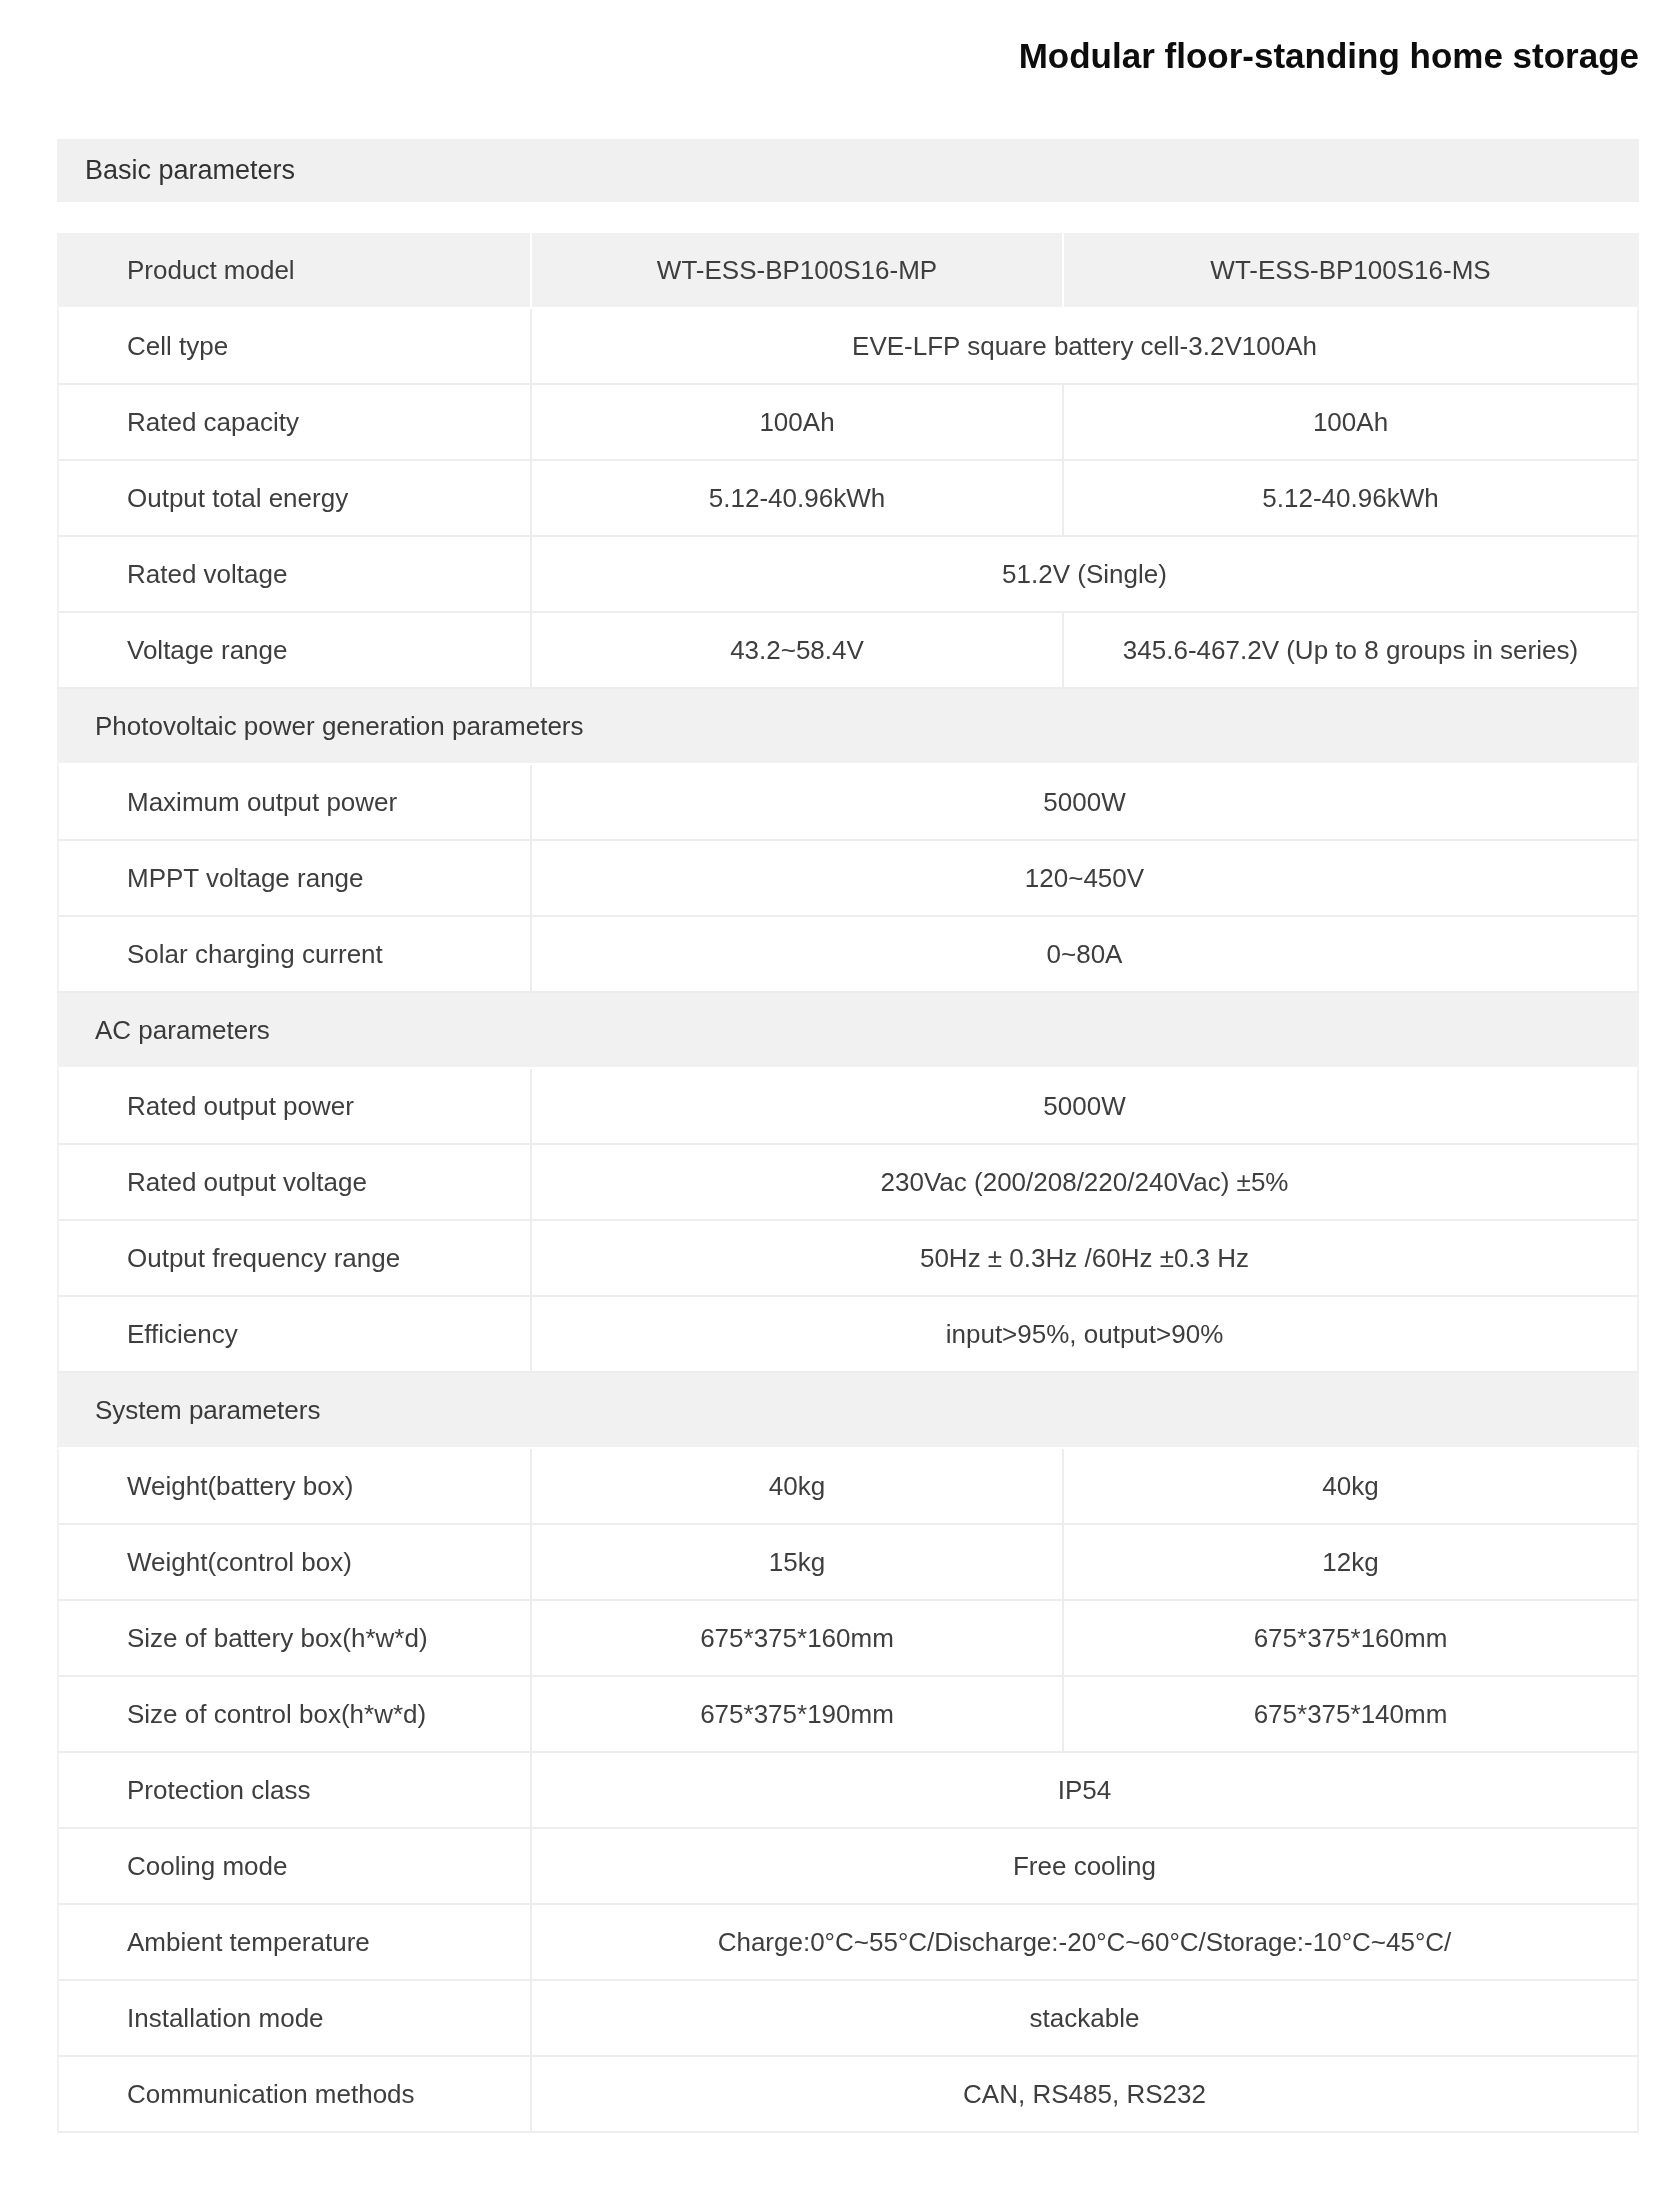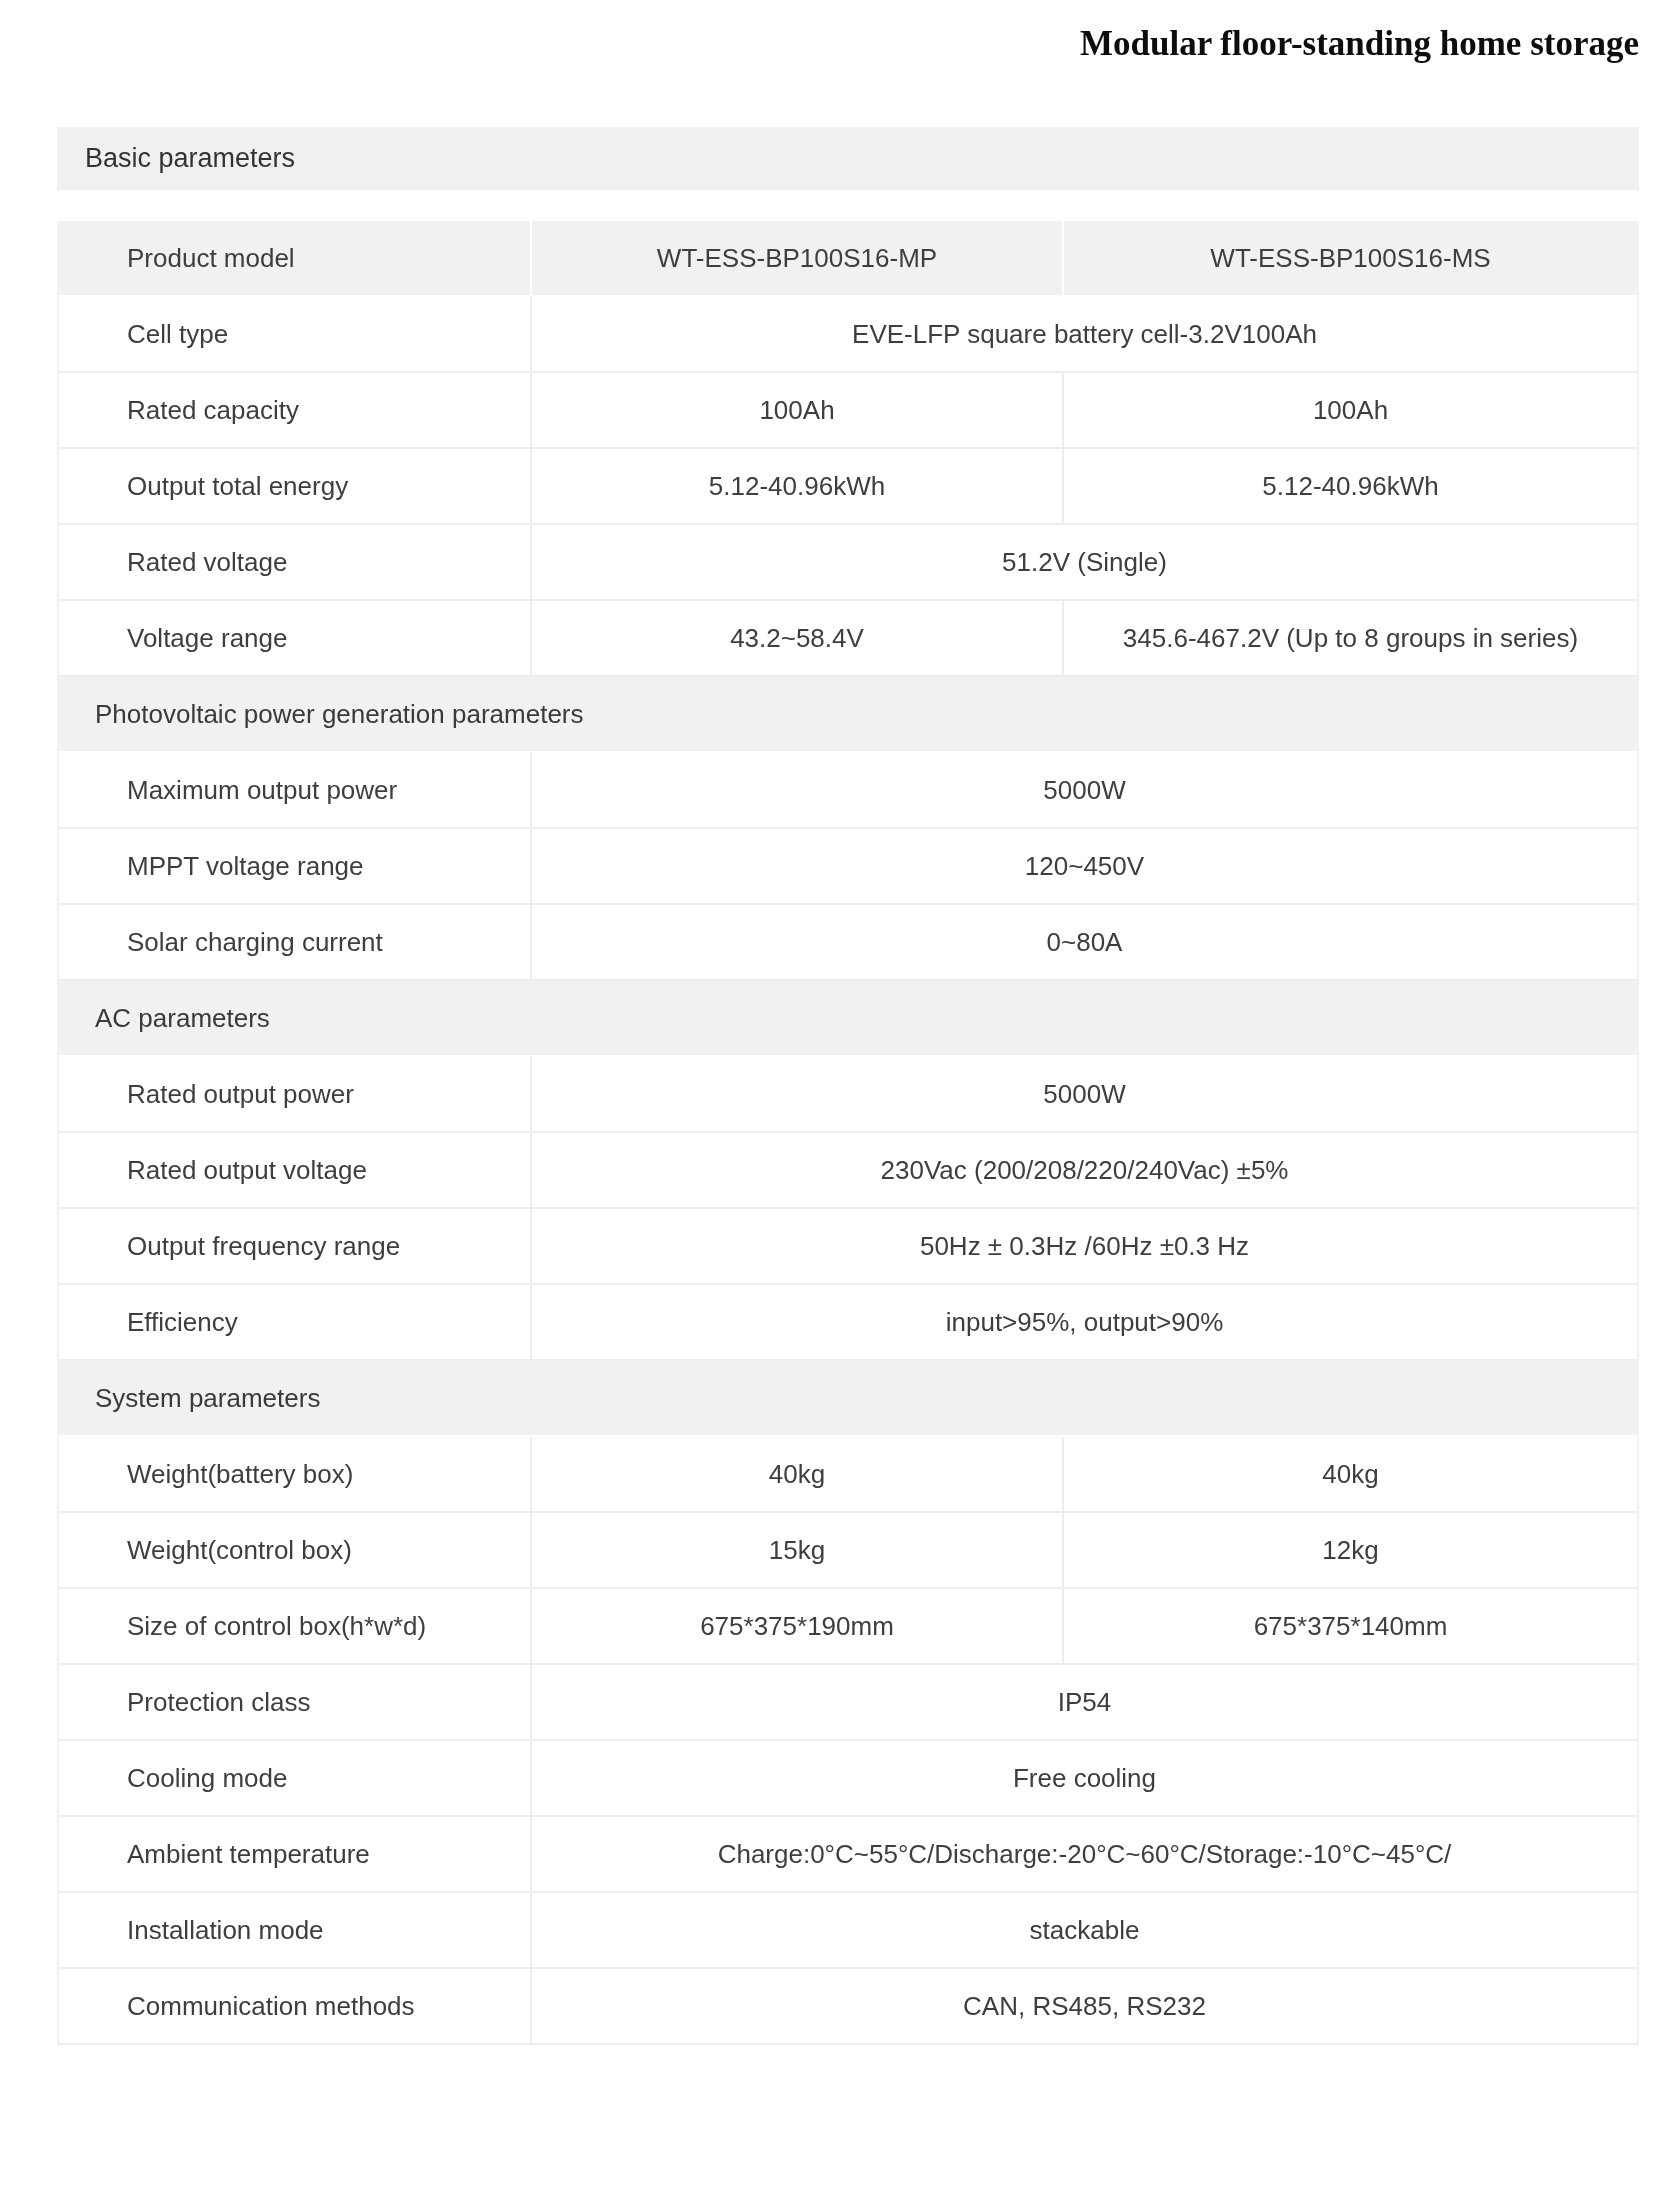--- a/index.html
+++ b/index.html
@@ -12,28 +12,27 @@
     width: 1677px;
     min-height: 2208px;
     position: relative;
   }
   .wrap {
     margin-left: 57px;
     width: 1582px;
   }
   .page-title {
     margin: 0;
-    padding-top: 18px;
+    padding-top: 30px;
     height: 51px;
     line-height: 51px;
     font-size: 35px;
     font-weight: 600;
     color: #0d0d0d;
     text-align: right;
-    font-family: Liberation Serif, serif;
   }
   .header-bar {
     margin-top: 58px;
     height: 63px;
     line-height: 63px;
     background: #f0f0f0;
     padding-left: 28px;
     box-sizing: border-box;
     font-size: 27px;
     color: #333333;
@@ -190,20 +189,25 @@
         <td class="val vmid">40kg</td>
         <td class="val vlast">40kg</td>
       </tr>
 
       <tr>
         <td class="lbl">Weight(control box)</td>
         <td class="val vmid">15kg</td>
         <td class="val vlast">12kg</td>
       </tr>
 
+      <tr>
+        <td class="lbl">Size of battery box(h*w*d)</td>
+        <td class="val vmid">675*375*160mm</td>
+        <td class="val vlast">675*375*160mm</td>
+      </tr>
 
       <tr>
         <td class="lbl">Size of control box(h*w*d)</td>
         <td class="val vmid">675*375*190mm</td>
         <td class="val vlast">675*375*140mm</td>
       </tr>
 
       <tr>
         <td class="lbl">Protection class</td>
         <td class="val vlast" colspan="2">IP54</td>

